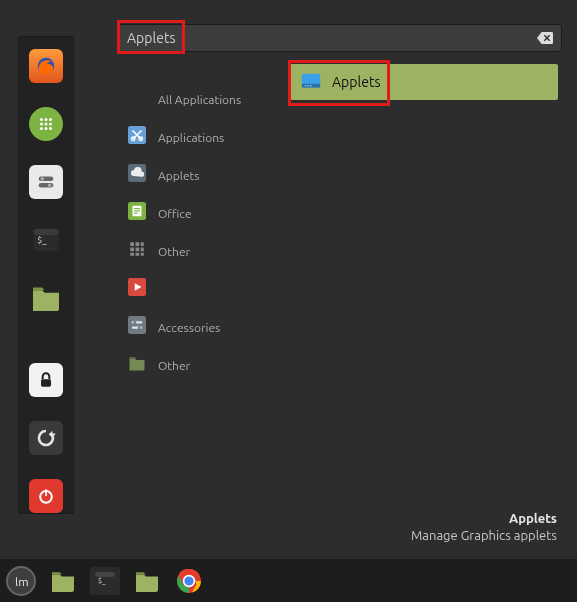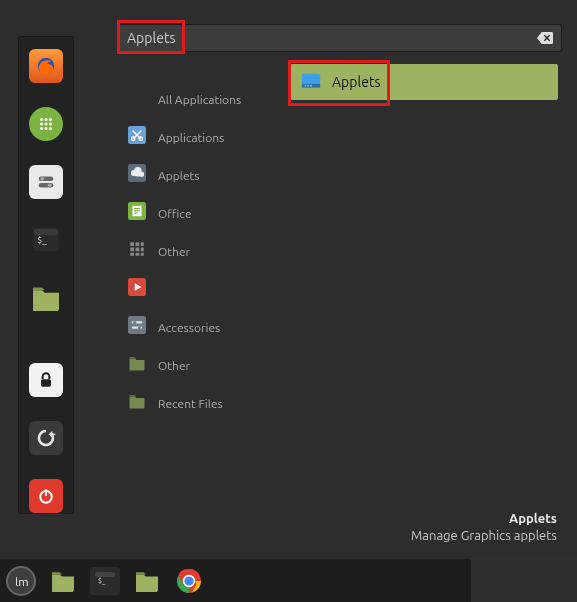--- a/index.html
+++ b/index.html
@@ -14,21 +14,21 @@
 .hl-search{position:absolute;left:117px;top:20px;width:68px;height:34px;border:3px solid #e11b1b;pointer-events:none}
 .hl-result{position:absolute;left:288px;top:60px;width:102px;height:46px;border:3px solid #e11b1b;pointer-events:none}
 .cats{position:absolute;left:118px;top:68px;width:164px;display:flex;flex-direction:column}
 .cat{height:38px;display:flex;align-items:flex-end;gap:12px;padding:0 10px;color:#aeaeae;font-size:12px;cursor:pointer}
 .cat .ic{width:18px;height:18px;display:flex;align-items:center;justify-content:center}
 .results{position:absolute;left:290px;top:64px;width:268px}
 .res-row{height:36px;background:#9db362;border-radius:2px;display:flex;align-items:center;gap:10px;padding:0 10px;color:#101010;font-size:14px;cursor:pointer}
 .res-ic{width:22px;height:22px}
 .desc{position:absolute;right:20px;bottom:14px;text-align:right;color:#c8c8c8;font-size:13px;line-height:1.35}
 .desc .t{color:#e6e6e6;font-weight:600}
-.panel{position:absolute;left:0;bottom:0;width:471px;height:43px;background:#1d1d1d;display:flex;align-items:center;gap:12px;padding:0 6px}
+.panel{position:absolute;left:0;bottom:0;width:577px;height:43px;background:#1d1d1d;display:flex;align-items:center;gap:12px;padding:0 6px}
 .panel .menu-btn{width:30px;height:30px;border-radius:50%;background:#3e3e3e;display:flex;align-items:center;justify-content:center;color:#efefef;cursor:pointer;border:2px solid #666}
 .pic{width:30px;height:28px;border-radius:3px;display:flex;align-items:center;justify-content:center;cursor:pointer}
 svg{display:block}
 </style>
 </head>
 <body>
 
 <div class="menu-area">
 
   <div class="favcol">
@@ -179,29 +179,20 @@
       </div>
       <div class="cat">
         <span class="ic">
           <svg width="18" height="18" viewBox="0 0 24 20">
             <path d="M2 4h7l2 2h11v12a2 2 0 0 1-2 2H2z" fill="#768a54"></path>
             <path d="M2 2h7l2 2H2z" fill="#5e7140"></path>
           </svg>
         </span>
         <span>Other</span>
       </div>
-      <div class="cat">
-        <span class="ic">
-          <svg width="18" height="18" viewBox="0 0 24 20">
-            <path d="M2 4h7l2 2h11v12a2 2 0 0 1-2 2H2z" fill="#768a54"></path>
-            <path d="M2 2h7l2 2H2z" fill="#5e7140"></path>
-          </svg>
-        </span>
-        <span>Recent Files</span>
-      </div>
     </div>
 
   <div class="results">
       <div class="res-row">
         <span class="res-ic">
           <svg width="22" height="22" viewBox="0 0 24 24">
             <rect x="2" y="3" width="20" height="15" rx="2" fill="#3aa0e8"></rect>
             <rect x="2" y="14" width="20" height="4" fill="#2b6fa3"></rect>
             <rect x="5" y="15.5" width="2" height="1.2" fill="#9cf"></rect>
             <rect x="8" y="15.5" width="2" height="1.2" fill="#9cf"></rect>

